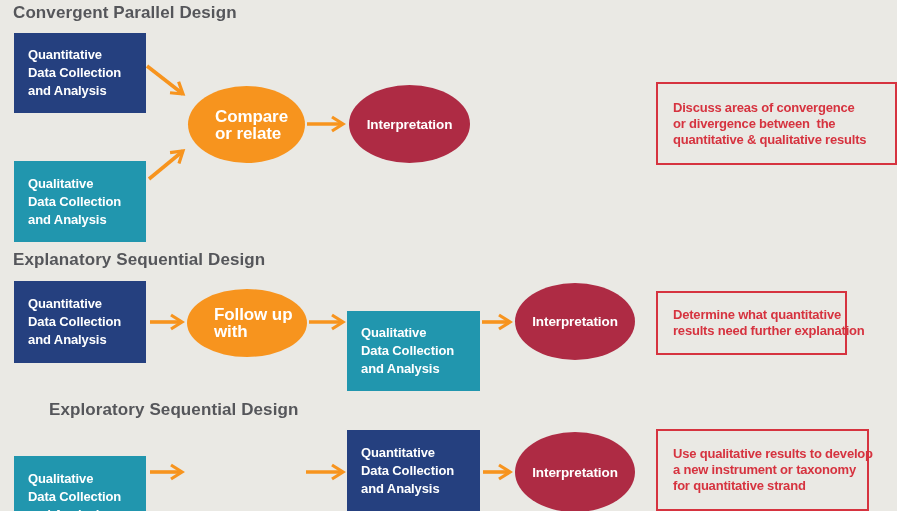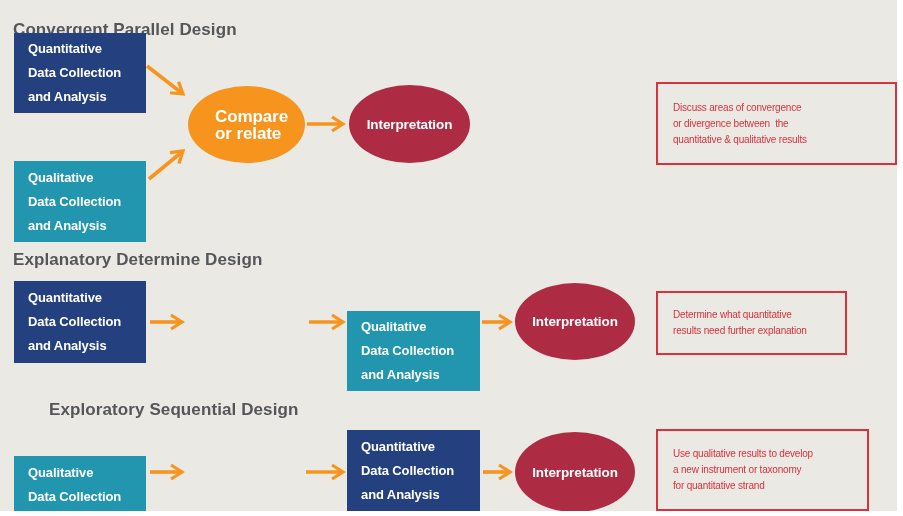--- a/index.html
+++ b/index.html
@@ -13,41 +13,41 @@
   .section-title{
     position:absolute;left:13px;
     font-size:17px;font-weight:bold;line-height:20px;
     color:var(--heading,#55565a);letter-spacing:.1px;
     white-space:pre;
   }
   .box{
     position:absolute;box-sizing:border-box;
     display:flex;align-items:center;
     padding-left:14px;
-    color:#ffffff;font-size:13px;font-weight:bold;line-height:24px;
+    color:#ffffff;font-size:13px;font-weight:bold;line-height:18px;
     white-space:pre;letter-spacing:-0.1px;
   }
   .box.navy{background:var(--navy,#25407f);}
   .box.teal{background:var(--teal,#2196ae);margin-top:28px;}
   .ellipse{
     position:absolute;box-sizing:border-box;border-radius:50%;
     display:flex;align-items:center;justify-content:center;
     color:#ffffff;font-weight:bold;font-size:17px;line-height:17px;
     text-align:center;white-space:pre;letter-spacing:-0.1px;
   }
   .ellipse.orange{background:var(--orange,#f7941e);}
   .ellipse.crimson{background:var(--crimson,#ae2b44);font-size:13.5px;text-align:right;}
   .ellipse.left-text{justify-content:flex-start;text-align:left;padding-left:27px;}
   .note{
     position:absolute;box-sizing:border-box;
     border:2px solid var(--note-red,#d6333f);
     color:var(--note-red,#d6333f);
     display:flex;align-items:center;
     padding:4px 16px 4px 15px;
-    font-size:10px;font-weight:normal;line-height:16px;
+    font-size:13px;font-weight:bold;line-height:16px;
     white-space:pre;letter-spacing:-0.2px;
   }
   .arrows{position:absolute;left:0;top:0;width:897px;height:511px;pointer-events:none;}
 </style>
 </head>
 <body>
 
 <div class="frame">
   <div class="canvas">
 
@@ -64,45 +64,47 @@
 
       <line x1="150" y1="322" x2="182" y2="322" stroke="#f7941e" stroke-width="3.6" marker-end="url(#ah)"></line>
       <line x1="309" y1="322" x2="343" y2="322" stroke="#f7941e" stroke-width="3.6" marker-end="url(#ah)"></line>
       <line x1="482" y1="322" x2="510" y2="322" stroke="#f7941e" stroke-width="3.6" marker-end="url(#ah)"></line>
 
       <line x1="150" y1="472" x2="182" y2="472" stroke="#f7941e" stroke-width="3.6" marker-end="url(#ah)"></line>
       <line x1="306" y1="472" x2="343" y2="472" stroke="#f7941e" stroke-width="3.6" marker-end="url(#ah)"></line>
       <line x1="483" y1="472" x2="510" y2="472" stroke="#f7941e" stroke-width="3.6" marker-end="url(#ah)"></line>
     </svg>
 
-    <div class="section-title" style="top:20px;">Convergent Parallel Design</div>
+    <div class="section-title" style="top:3px;">Convergent Parallel Design</div>
 
     <div class="box navy" style="left:14px;top:33px;width:132px;height:80px;">Quantitative
 Data Collection
 and Analysis</div>
 
     <div class="box teal" style="left:14px;top:133px;width:132px;height:81px;">Qualitative
 Data Collection
 and Analysis</div>
 
     <div class="ellipse orange left-text" style="left:188px;top:86px;width:117px;height:77px;">Compare
 or relate</div>
 
     <div class="ellipse crimson" style="left:349px;top:85px;width:121px;height:78px;">Interpretation</div>
 
     <div class="note" style="left:656px;top:82px;width:241px;height:83px;">Discuss areas of convergence
 or divergence between  the
 quantitative &amp; qualitative results</div>
 
-    <div class="section-title" style="top:250px;">Explanatory Determine Design</div>
+    <div class="section-title" style="top:250px;">Explanatory Sequential Design</div>
 
     <div class="box navy" style="left:14px;top:281px;width:132px;height:82px;">Quantitative
 Data Collection
 and Analysis</div>
 
+    <div class="ellipse orange left-text" style="left:187px;top:289px;width:120px;height:68px;">Follow up
+with</div>
 
     <div class="box teal" style="left:347px;top:283px;width:133px;height:80px;">Qualitative
 Data Collection
 and Analysis</div>
 
     <div class="ellipse crimson" style="left:515px;top:283px;width:120px;height:77px;">Interpretation</div>
 
     <div class="note" style="left:656px;top:291px;width:191px;height:64px;">Determine what quantitative
 results need further explanation</div>
 

